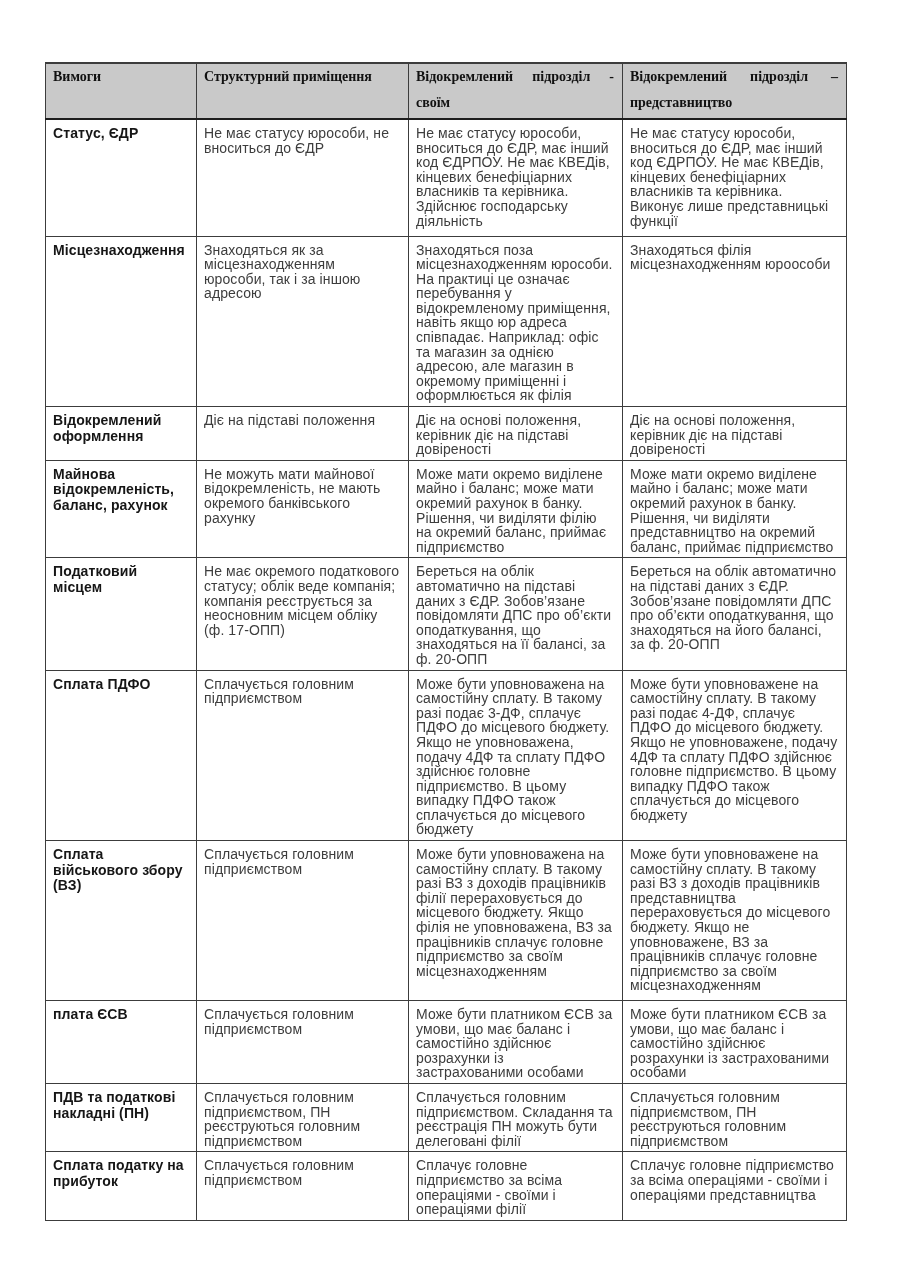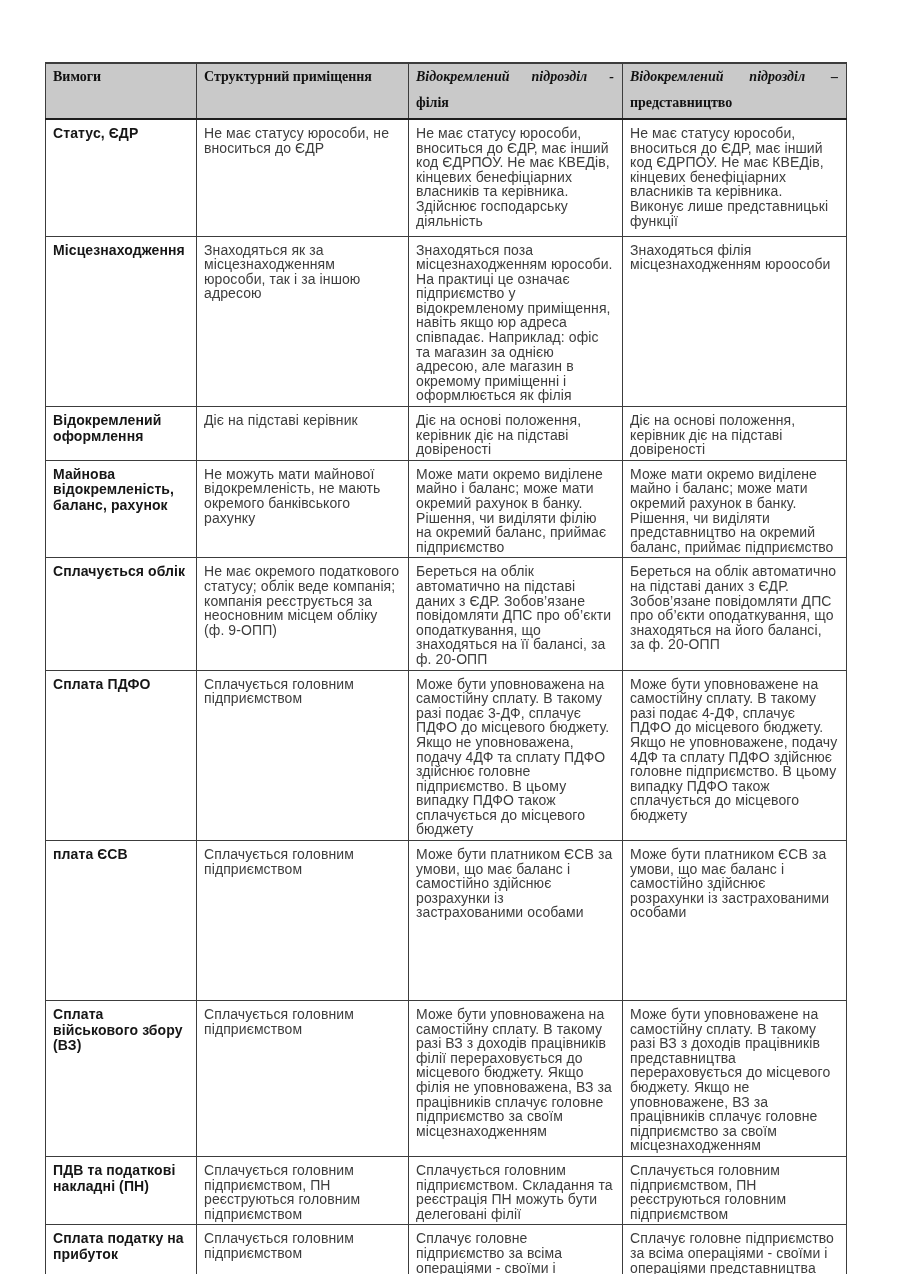--- a/index.html
+++ b/index.html
@@ -20,21 +20,21 @@
     background:#c9c9c9;
     border-bottom:2px solid #1e1e1e;
     font-family:"Liberation Serif","DejaVu Serif",serif;
     font-weight:bold;
     font-size:14px;
     color:#111111;
     text-align:left;
     padding-top:5px;
     height:46px;
   }
-  .doc-table thead .jl{display:flex;justify-content:space-between;line-height:16px;font-style:italic;}
+  .doc-table thead .jl{display:flex;justify-content:space-between;line-height:16px;}
   .doc-table thead .l2{display:block;margin-top:10px;line-height:16px;}
   .doc-table td{
     font-size:14px;
     line-height:14.6px;
     color:#3d3d3d;
     letter-spacing:0.1px;
     margin-top:30px;
   }
   .doc-table td.lbl{
     font-weight:bold;
@@ -66,21 +66,21 @@
     <thead>
       <tr>
         <th>Вимоги</th>
         <th>Структурний приміщення</th>
         <th>
           <span class="jl">
               <span>Відокремлений</span>
               <span>підрозділ</span>
               <span>-</span>
             </span>
-          <span class="l2">філія</span>
+          <span class="l2">своїм</span>
         </th>
         <th>
           <span class="jl">
               <span>Відокремлений</span>
               <span>підрозділ</span>
               <span>–</span>
             </span>
           <span class="l2">представництво</span>
         </th>
       </tr>
@@ -88,58 +88,58 @@
     <tbody>
       <tr>
         <td class="lbl">Статус, ЄДР</td>
         <td>Не має статусу юрособи, не вноситься до ЄДР</td>
         <td>Не має статусу юрособи, вноситься до ЄДР, має інший код ЄДРПОУ. Не має КВЕДів, кінцевих бенефіціарних власників та керівника. Здійснює господарську діяльність</td>
         <td>Не має статусу юрособи, вноситься до ЄДР, має інший код ЄДРПОУ. Не має КВЕДів, кінцевих бенефіціарних власників та керівника. Виконує лише представницькі функції</td>
       </tr>
       <tr>
         <td class="lbl">Місцезнаходження</td>
         <td>Знаходяться як за місцезнаходженням юрособи, так і за іншою адресою</td>
-        <td>Знаходяться поза місцезнаходженням юрособи. На практиці це означає підприємство у відокремленому приміщення, навіть якщо юр адреса співпадає. Наприклад: офіс та магазин за однією адресою, але магазин в окремому приміщенні і оформлюється як філія</td>
+        <td>Знаходяться поза місцезнаходженням юрособи. На практиці це означає перебування у відокремленому приміщення, навіть якщо юр адреса співпадає. Наприклад: офіс та магазин за однією адресою, але магазин в окремому приміщенні і оформлюється як філія</td>
         <td>Знаходяться філія місцезнаходженням юроособи</td>
       </tr>
       <tr>
         <td class="lbl">Відокремлений оформлення</td>
-        <td>Діє на підставі керівник</td>
+        <td>Діє на підставі положення</td>
         <td>Діє на основі положення, керівник діє на підставі довіреності</td>
         <td>Діє на основі положення, керівник діє на підставі довіреності</td>
       </tr>
       <tr>
         <td class="lbl">Майнова відокремленість, баланс, рахунок</td>
         <td>Не можуть мати майнової відокремленість, не мають окремого банківського рахунку</td>
         <td>Може мати окремо виділене майно і баланс; може мати окремий рахунок в банку. Рішення, чи виділяти філію на окремий баланс, приймає підприємство</td>
         <td>Може мати окремо виділене майно і баланс; може мати окремий рахунок в банку. Рішення, чи виділяти представництво на окремий баланс, приймає підприємство</td>
       </tr>
       <tr>
-        <td class="lbl">Сплачується облік</td>
-        <td>Не має окремого податкового статусу; облік веде компанія; компанія реєструється за неосновним місцем обліку (ф. 9-ОПП)</td>
+        <td class="lbl">Податковий місцем</td>
+        <td>Не має окремого податкового статусу; облік веде компанія; компанія реєструється за неосновним місцем обліку (ф. 17-ОПП)</td>
         <td>Береться на облік автоматично на підставі даних з ЄДР. Зобов’язане повідомляти ДПС про об’єкти оподаткування, що знаходяться на її балансі, за ф. 20-ОПП</td>
         <td>Береться на облік автоматично на підставі даних з ЄДР. Зобов’язане повідомляти ДПС про об’єкти оподаткування, що знаходяться на його балансі, за ф. 20-ОПП</td>
       </tr>
       <tr>
         <td class="lbl">Сплата ПДФО</td>
         <td>Сплачується головним підприємством</td>
         <td>Може бути уповноважена на самостійну сплату. В такому разі подає 3-ДФ, сплачує ПДФО до місцевого бюджету. Якщо не уповноважена, подачу 4ДФ та сплату ПДФО здійснює головне підприємство. В цьому випадку ПДФО також сплачується до місцевого бюджету</td>
         <td>Може бути уповноважене на самостійну сплату. В такому разі подає 4-ДФ, сплачує ПДФО до місцевого бюджету. Якщо не уповноважене, подачу 4ДФ та сплату ПДФО здійснює головне підприємство. В цьому випадку ПДФО також сплачується до місцевого бюджету</td>
       </tr>
       <tr>
+        <td class="lbl">Сплата військового збору (ВЗ)</td>
+        <td>Сплачується головним підприємством</td>
+        <td>Може бути уповноважена на самостійну сплату. В такому разі ВЗ з доходів працівників філії перераховується до місцевого бюджету. Якщо філія не уповноважена, ВЗ за працівників сплачує головне підприємство за своїм місцезнаходженням</td>
+        <td>Може бути уповноважене на самостійну сплату. В такому разі ВЗ з доходів працівників представництва перераховується до місцевого бюджету. Якщо не уповноважене, ВЗ за працівників сплачує головне підприємство за своїм місцезнаходженням</td>
+      </tr>
+      <tr>
         <td class="lbl">плата ЄСВ</td>
         <td>Сплачується головним підприємством</td>
         <td>Може бути платником ЄСВ за умови, що має баланс і самостійно здійснює розрахунки із застрахованими особами</td>
         <td>Може бути платником ЄСВ за умови, що має баланс і самостійно здійснює розрахунки із застрахованими особами</td>
-      </tr>
-      <tr>
-        <td class="lbl">Сплата військового збору (ВЗ)</td>
-        <td>Сплачується головним підприємством</td>
-        <td>Може бути уповноважена на самостійну сплату. В такому разі ВЗ з доходів працівників філії перераховується до місцевого бюджету. Якщо філія не уповноважена, ВЗ за працівників сплачує головне підприємство за своїм місцезнаходженням</td>
-        <td>Може бути уповноважене на самостійну сплату. В такому разі ВЗ з доходів працівників представництва перераховується до місцевого бюджету. Якщо не уповноважене, ВЗ за працівників сплачує головне підприємство за своїм місцезнаходженням</td>
       </tr>
       <tr>
         <td class="lbl">ПДВ та податкові накладні (ПН)</td>
         <td>Сплачується головним підприємством, ПН реєструються головним підприємством</td>
         <td>Сплачується головним підприємством. Складання та реєстрація ПН можуть бути делеговані філії</td>
         <td>Сплачується головним підприємством, ПН реєструються головним підприємством</td>
       </tr>
       <tr>
         <td class="lbl">Сплата податку на прибуток</td>
         <td>Сплачується головним підприємством</td>

